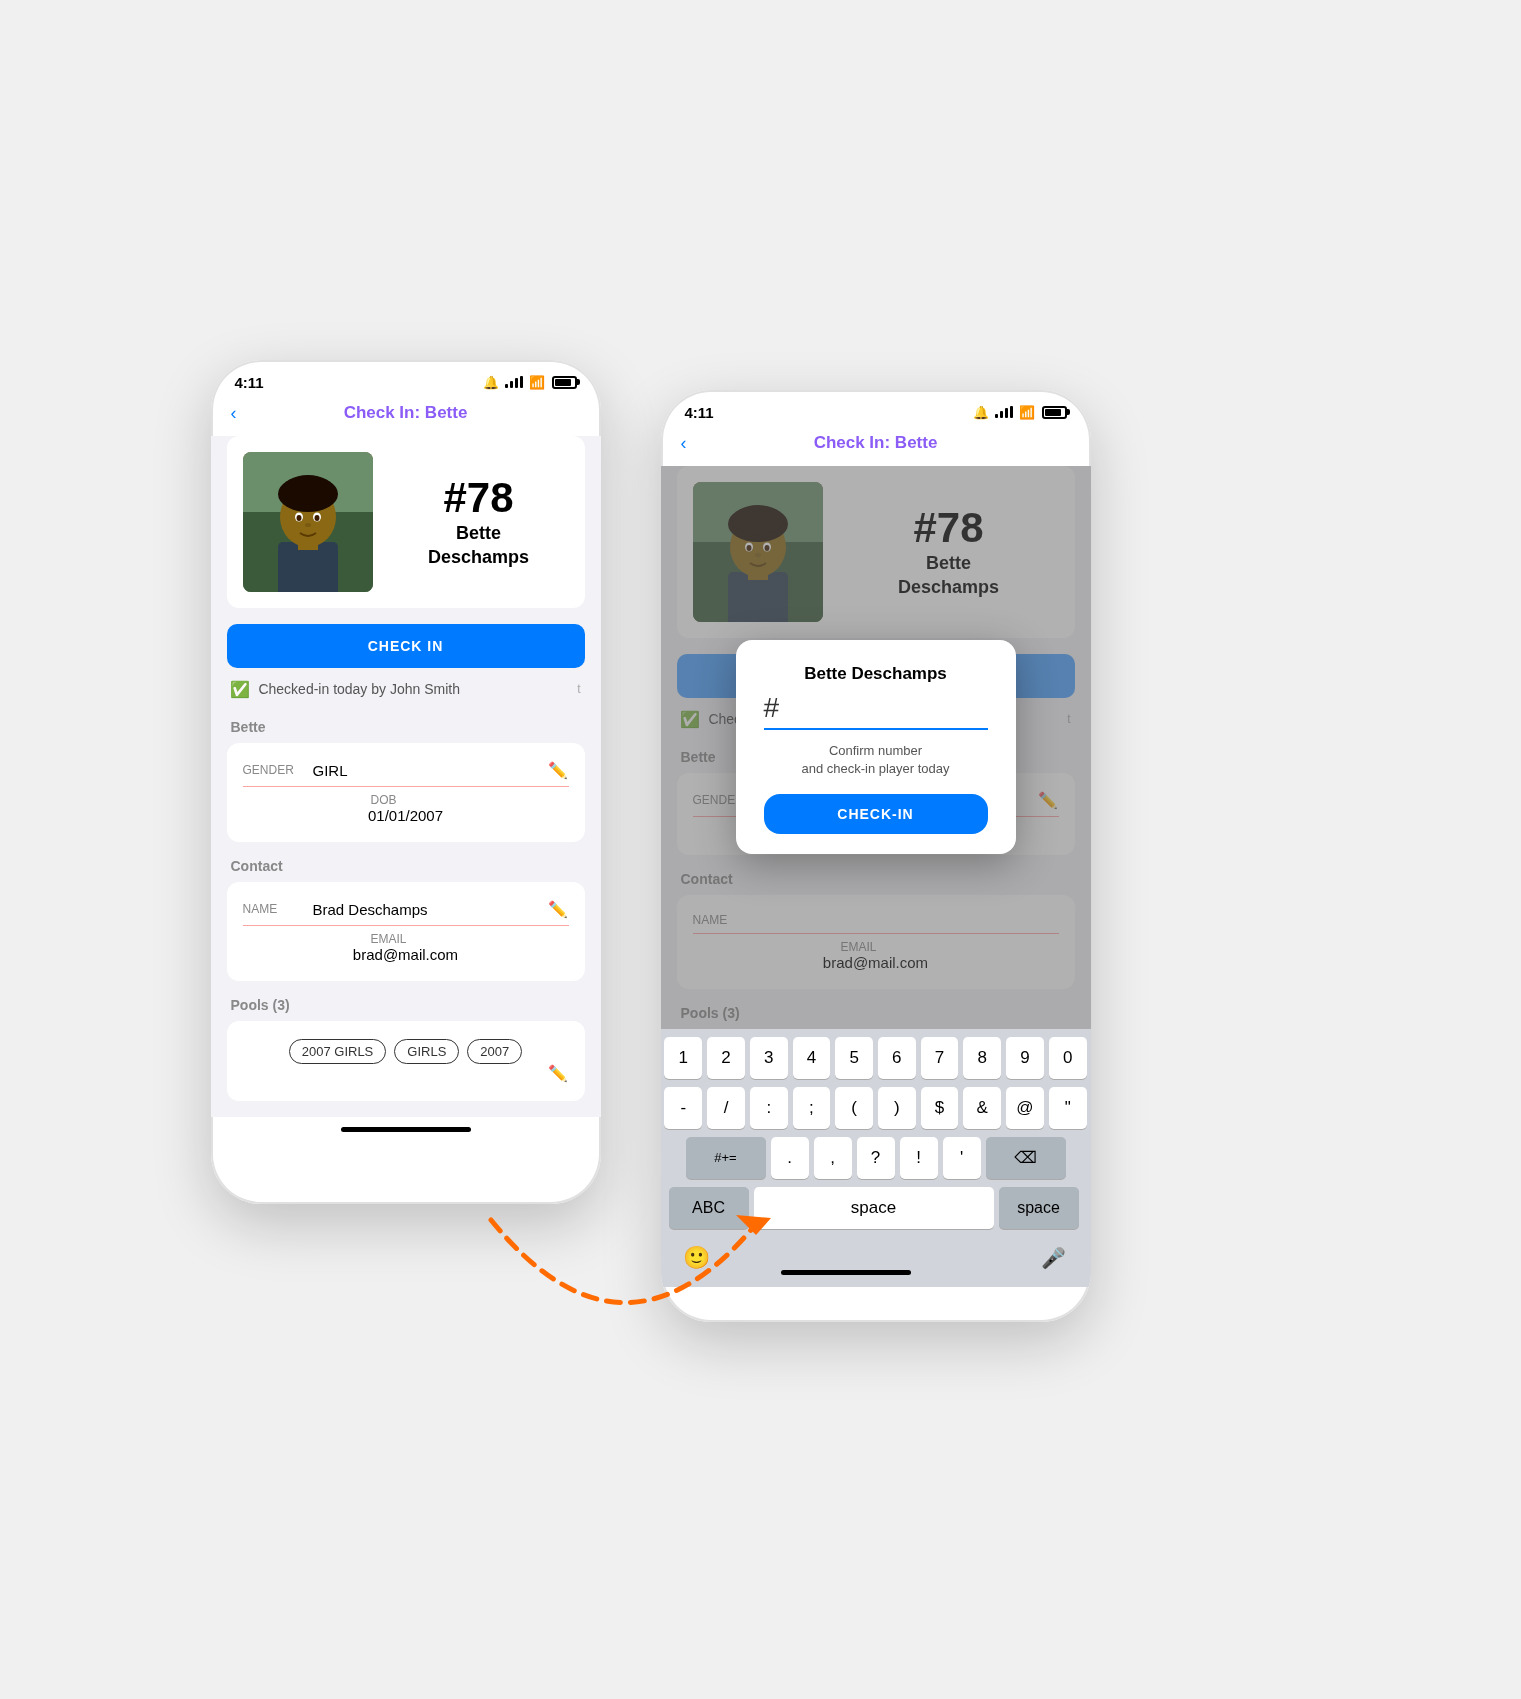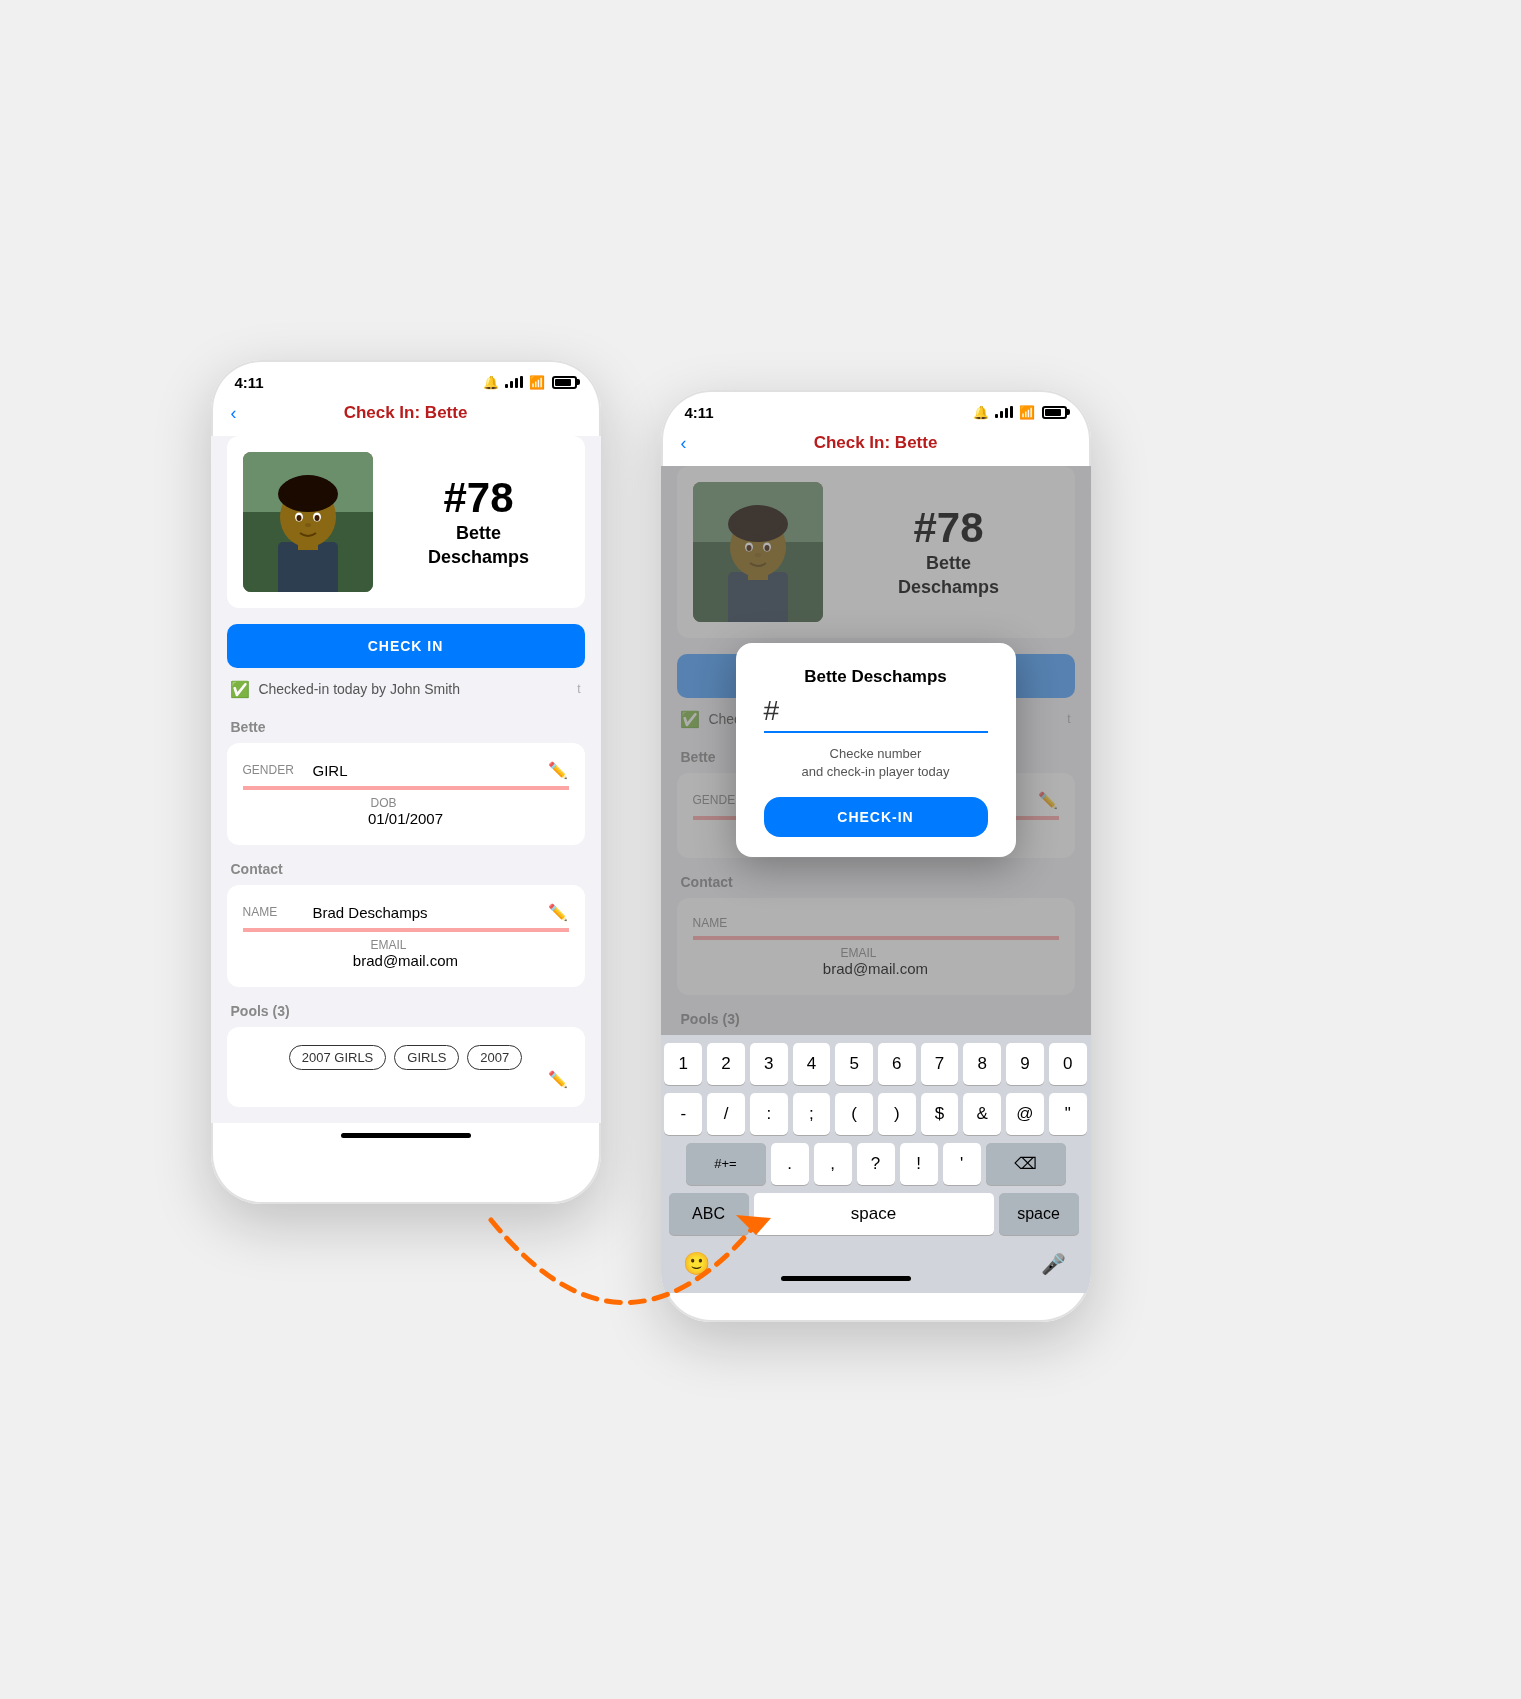--- a/index.html
+++ b/index.html
@@ -112,21 +112,21 @@
       display: flex;
       align-items: center;
       gap: 4px;
     }
     .nav-title {
       position: absolute;
       left: 50%;
       transform: translateX(-50%);
       font-size: 17px;
       font-weight: 600;
-      color: #b91c1c;
+      color: #8b5cf6;
     }
 
     
     .content {
       padding: 0 16px;
       background: #f2f2f7;
       flex: 1;
       overflow: hidden;
     }
 
@@ -207,21 +207,21 @@
     .info-card {
       background: #fff;
       border-radius: 12px;
       padding: 12px 16px;
       margin-bottom: 16px;
     }
     .info-row {
       display: flex;
       align-items: center;
       padding: 6px 0;
-      border-bottom: 4px solid #fca5a5;
+      border-bottom: 1px solid #fca5a5;
     }
     .info-row:last-child { border-bottom: none; flex-direction: column; }
     .info-key {
       font-size: 12px;
       color: #888;
       width: 70px;
       font-weight: 500;
       text-transform: uppercase;
     }
     .info-val {
@@ -606,21 +606,21 @@
         <div class="section-label">Pools (3)</div>
       </div>
 
       <div class="modal-overlay">
         <div class="modal-box">
           <div class="modal-title">Bette Deschamps</div>
           <div class="modal-hash-input">
             <span class="hash-symbol">#</span>
           </div>
           <div class="modal-hint">
-            <span>Checke number</span><br>
+            <span>Confirm number</span><br>
             <span>and check-in player today</span>
           </div>
           <button class="modal-checkin-btn">CHECK-IN</button>
         </div>
       </div>
     </div>
 
     <div class="keyboard">
 
       <div class="kb-row">

